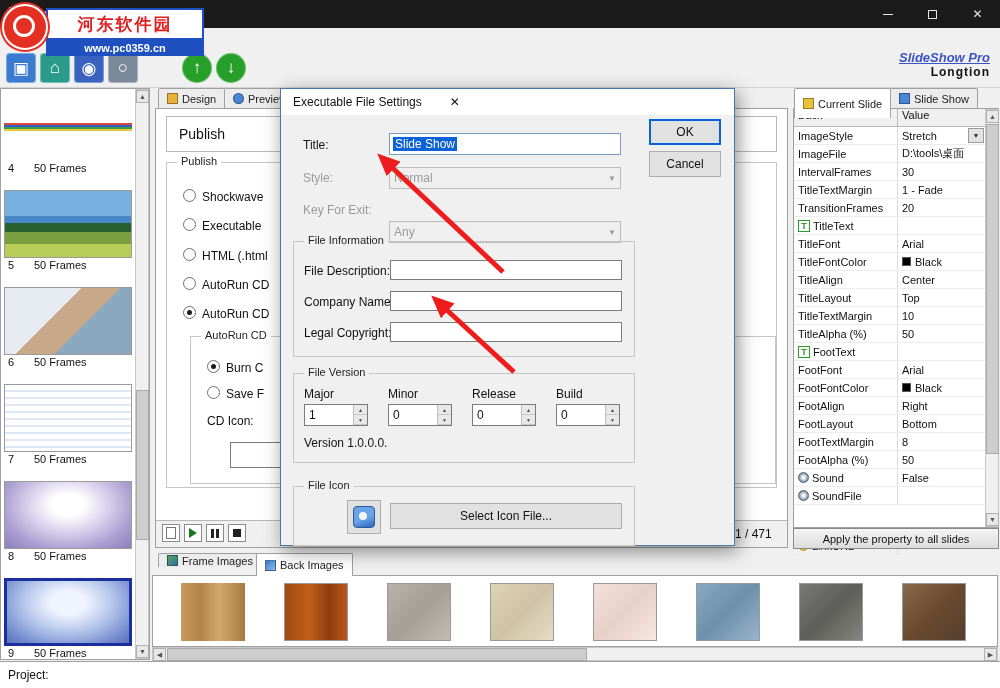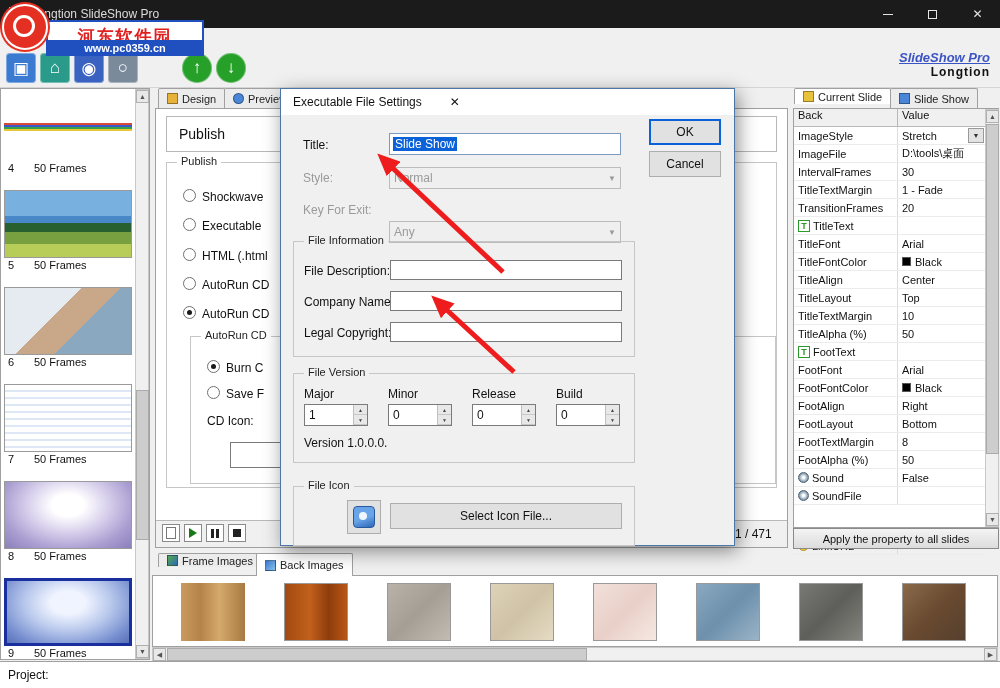--- a/index.html
+++ b/index.html
@@ -23,21 +23,21 @@
   .menu-item { padding:2px 10px; color:#222; }
   .toolbar { left:0; top:48px; width:1000px; height:40px; background:#f0f0f0; border-bottom:1px solid #d5d5d5; }
   .tb-icon { width:30px; height:30px; top:5px; display:flex; align-items:center; justify-content:center; color:#fff; font-size:17px; border-radius:4px; box-shadow:inset 0 0 0 1px rgba(255,255,255,.35); }
   .tb-round { border-radius:50%; }
   .brand-top { font-style:italic; font-weight:bold; color:#3b54c4; text-decoration:underline; font-size:13px; }
   .brand-bot { font-weight:bold; color:#111; font-size:12px; letter-spacing:1px; }
 
   
   .panel { background:#fff; border:1px solid #a0a0a0; }
   .tab { height:20px; display:flex; align-items:center; gap:4px; padding:0 8px; background:#ececec; border:1px solid #a0a0a0; border-bottom:none; border-radius:2px 2px 0 0; font-size:11px; color:#222; }
-  .tab.sel { background:#fff; height:16px; z-index:2; }
+  .tab.sel { background:#fff; height:30px; z-index:2; }
   .tabico { width:11px; height:11px; display:inline-block; border:1px solid rgba(0,0,0,.35); }
 
   
   .slide-thumb { left:3px; width:128px; height:68px; border:1px solid #9a9a9a; }
   .slide-thumb.sel { border:3px solid #1a2f9e; }
   .slide-label { left:3px; width:128px; height:13px; font-size:11px; color:#111; display:flex; }
   .slide-num { width:30px; padding-left:4px; }
   .scroll { background:#f0f0f0; border:1px solid #c8c8c8; }
   .scroll-btn { background:#e8e8e8; border:1px solid #b0b0b0; display:flex; align-items:center; justify-content:center; font-size:7px; color:#555; }
   .scroll-thumb { background:#cdcdcd; border:1px solid #aaa; }
@@ -558,21 +558,21 @@
     <defs>
       <marker id="ah" markerWidth="4.5" markerHeight="4" refX="3.2" refY="2" orient="auto">
         <path d="M0,0 L4.5,2 L0,4 Z" fill="#ee1c1c"></path>
       </marker>
     </defs>
     <line x1="503" y1="272" x2="382" y2="158" stroke="#ee1c1c" stroke-width="5" marker-end="url(#ah)"></line>
     <line x1="514" y1="372" x2="436" y2="300" stroke="#ee1c1c" stroke-width="5" marker-end="url(#ah)"></line>
   </svg>
 
   <div class="abs" style="left:2px;top:2px;width:212px;height:56px;z-index:50;">
-    <div class="abs" style="left:44px;top:6px;width:158px;height:32px;background:#fff;border:2px solid #2050c0;display:flex;align-items:center;justify-content:center;margin-top:12px;">
+    <div class="abs" style="left:44px;top:6px;width:158px;height:32px;background:#fff;border:2px solid #2050c0;display:flex;align-items:center;justify-content:center;">
       <span style="color:#e02020;font-weight:bold;font-size:17px;letter-spacing:2px;">河东软件园</span>
     </div>
     <div class="abs" style="left:44px;top:38px;width:158px;height:16px;background:#2050c0;display:flex;align-items:center;justify-content:center;">
       <span style="color:#fff;font-size:11px;font-weight:bold;">www.pc0359.cn</span>
     </div>
     <div class="abs" style="left:0;top:2px;width:46px;height:46px;border-radius:50%;background:#e43022;border:2px solid #fff;box-shadow:0 0 0 2px #e43022;">
       <div class="abs" style="left:9px;top:9px;width:22px;height:22px;border-radius:50%;border:3px solid #fff;"></div>
     </div>
   </div>
 

